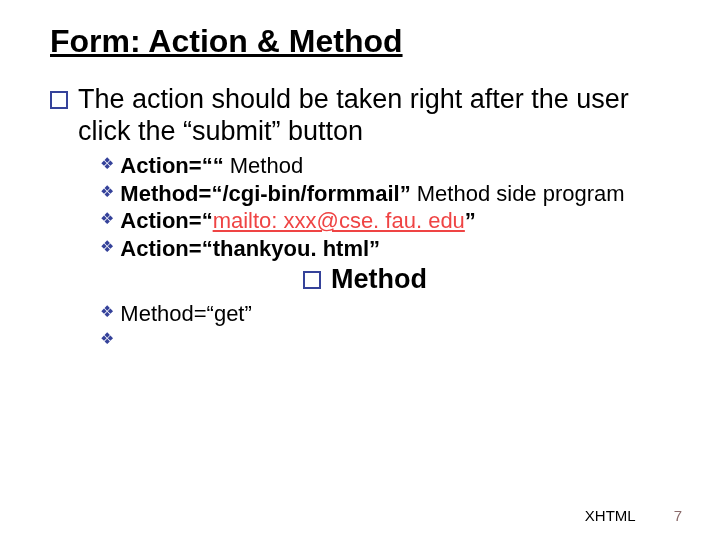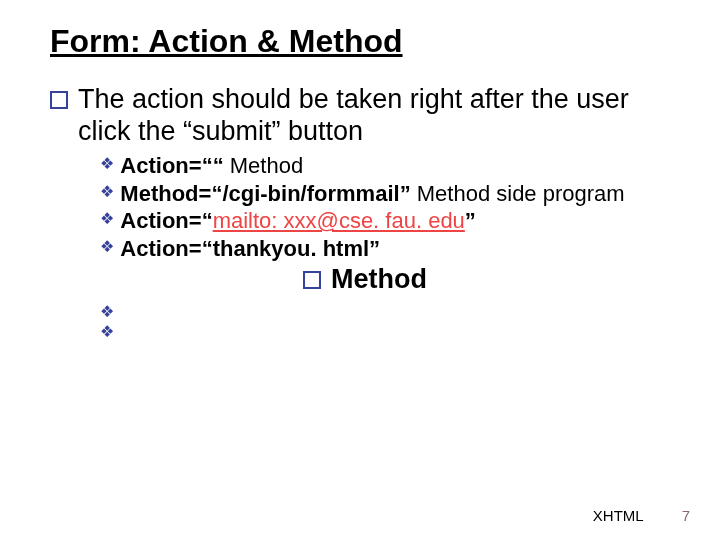--- a/index.html
+++ b/index.html
@@ -63,21 +63,21 @@
     font-size: 22px;
     line-height: 1.25;
   }
   .strong { font-weight: bold; }
   .link {
     color: #ef4444;
     text-decoration: underline;
   }
   .footer {
     position: absolute;
-    right: 30px;
+    right: 38px;
     bottom: 16px;
     font-family: Arial, Helvetica, sans-serif;
     font-size: 15px;
     color: #000;
     display: flex;
     align-items: flex-start;
   }
   .footer .pgnum {
     margin-left: 38px;
     color: #8a6a6a;
@@ -121,20 +121,21 @@
     </div>
   </div>
 
   <div class="l1-item">
     <span class="l1-bullet"></span>
     <div class="l1-text strong">Method</div>
   </div>
   <div class="l2-list">
     <div class="l2-item">
       <span class="l2-bullet">❖</span>
+      <div class="l2-text">Method=“get”</div>
     </div>
     <div class="l2-item">
       <span class="l2-bullet">❖</span>
     </div>
   </div>
 
   <div class="footer">
     <span>XHTML</span>
     <span class="pgnum">7</span>
   </div>

